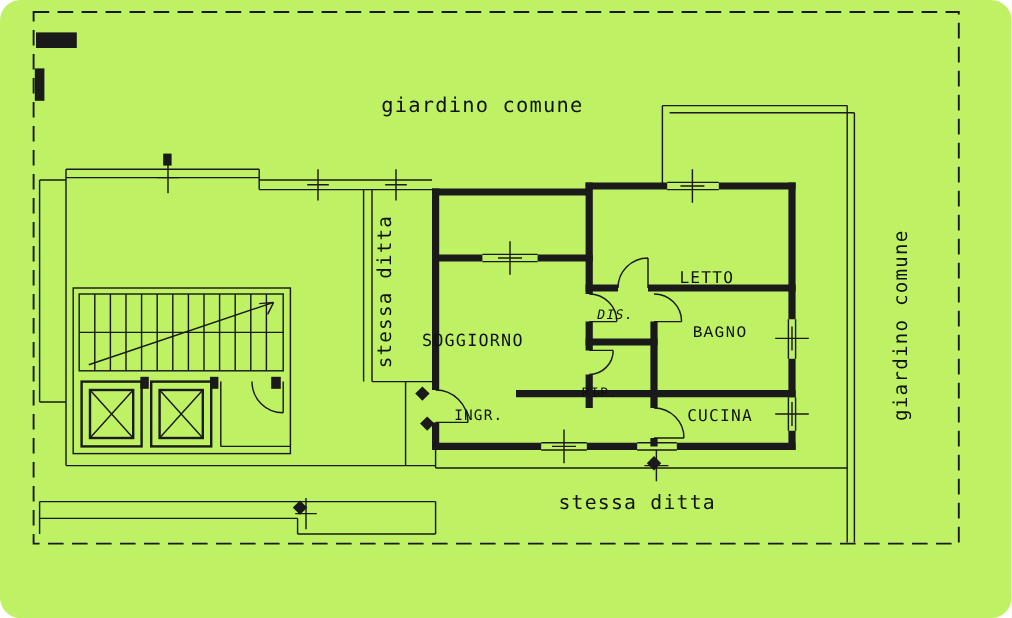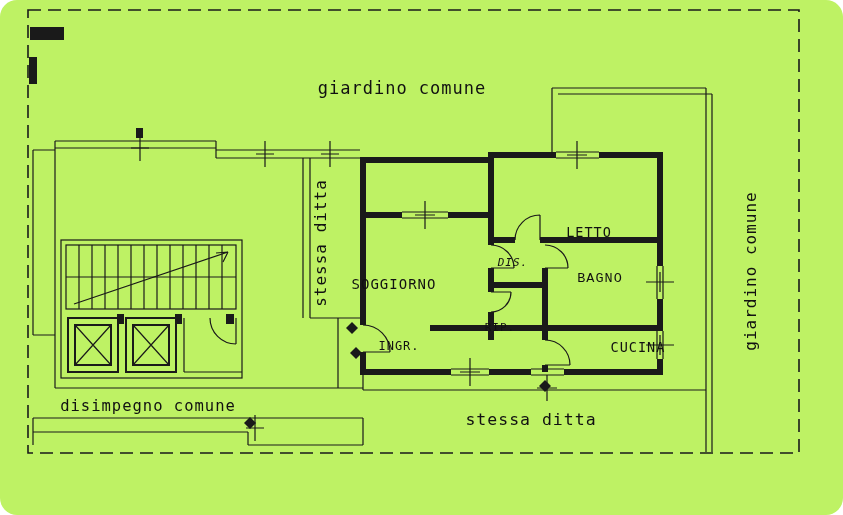--- a/index.html
+++ b/index.html
@@ -119,23 +119,22 @@
   <div class="lbl" style="left:394px;top:284px;font-size:14px;">SOGGIORNO</div>
 
   <div class="lbl" style="left:589px;top:208px;font-size:13.5px;margin-top:24px;">LETTO</div>
 
   <div class="lbl" style="left:513px;top:262px;font-size:11px;font-style:italic;">DIS.</div>
 
   <div class="lbl" style="left:600px;top:278px;font-size:13.5px;font-family:Liberation Mono, monospace;">BAGNO</div>
 
   <div class="lbl" style="left:500px;top:301px;font-size:11px;margin-top:26px;">RIP.</div>
 
-  <div class="lbl" style="left:600px;top:347px;font-size:13.5px;margin-left:38px;">CUCINA</div>
+  <div class="lbl" style="left:600px;top:347px;font-size:13.5px;">CUCINA</div>
 
   <div class="lbl" style="left:399px;top:346px;font-size:12px;">INGR.</div>
 
-  <div class="lbl" style="left:148px;top:406px;font-size:15.5px;">disimpegno comune</div>
 
   <div class="lbl" style="left:531px;top:419px;font-size:16.5px;">stessa ditta</div>
 
   <div class="lbl vert" style="left:750px;top:271px;font-size:16px;">giardino comune</div>
 
 </div>
 
 </body></html>

